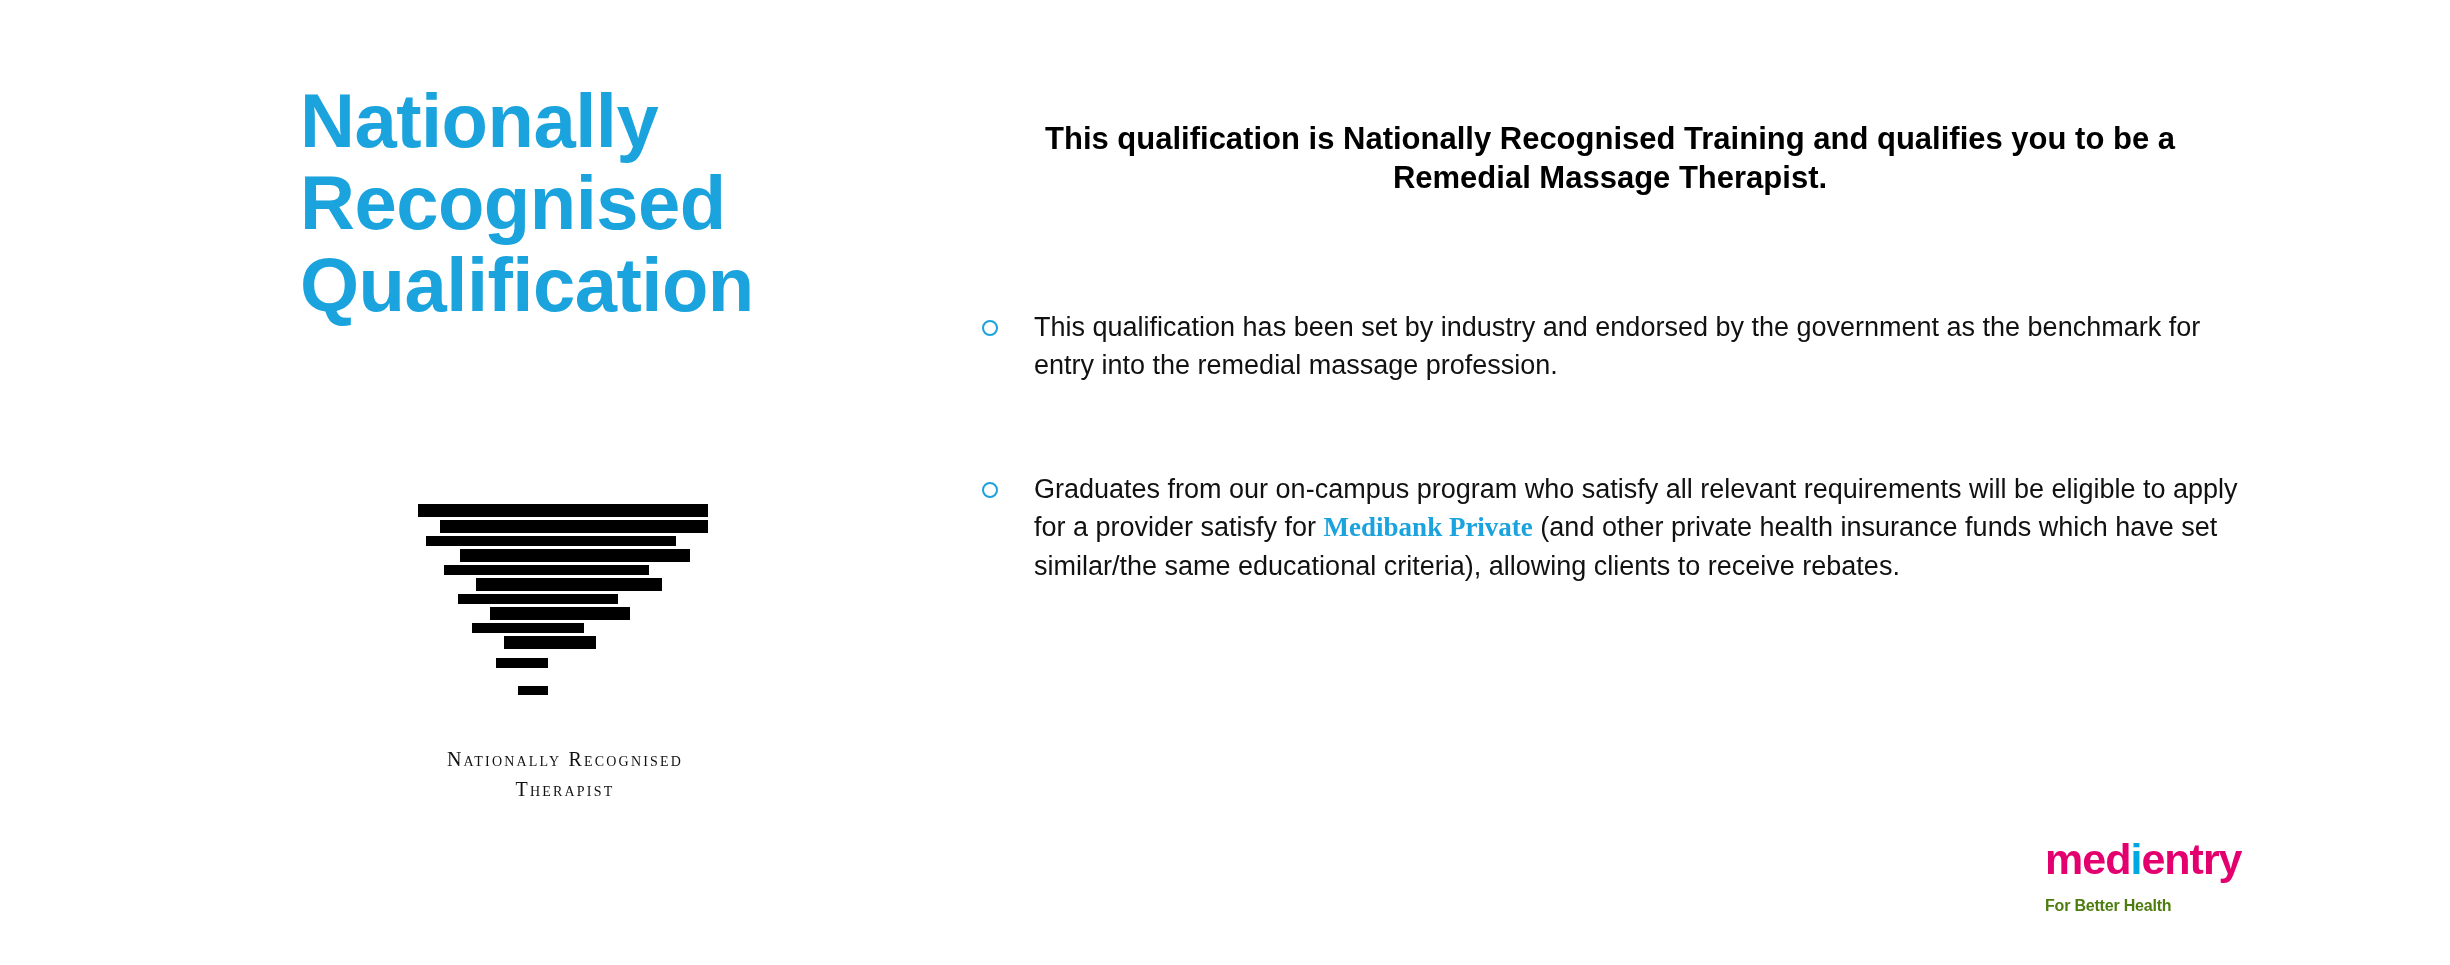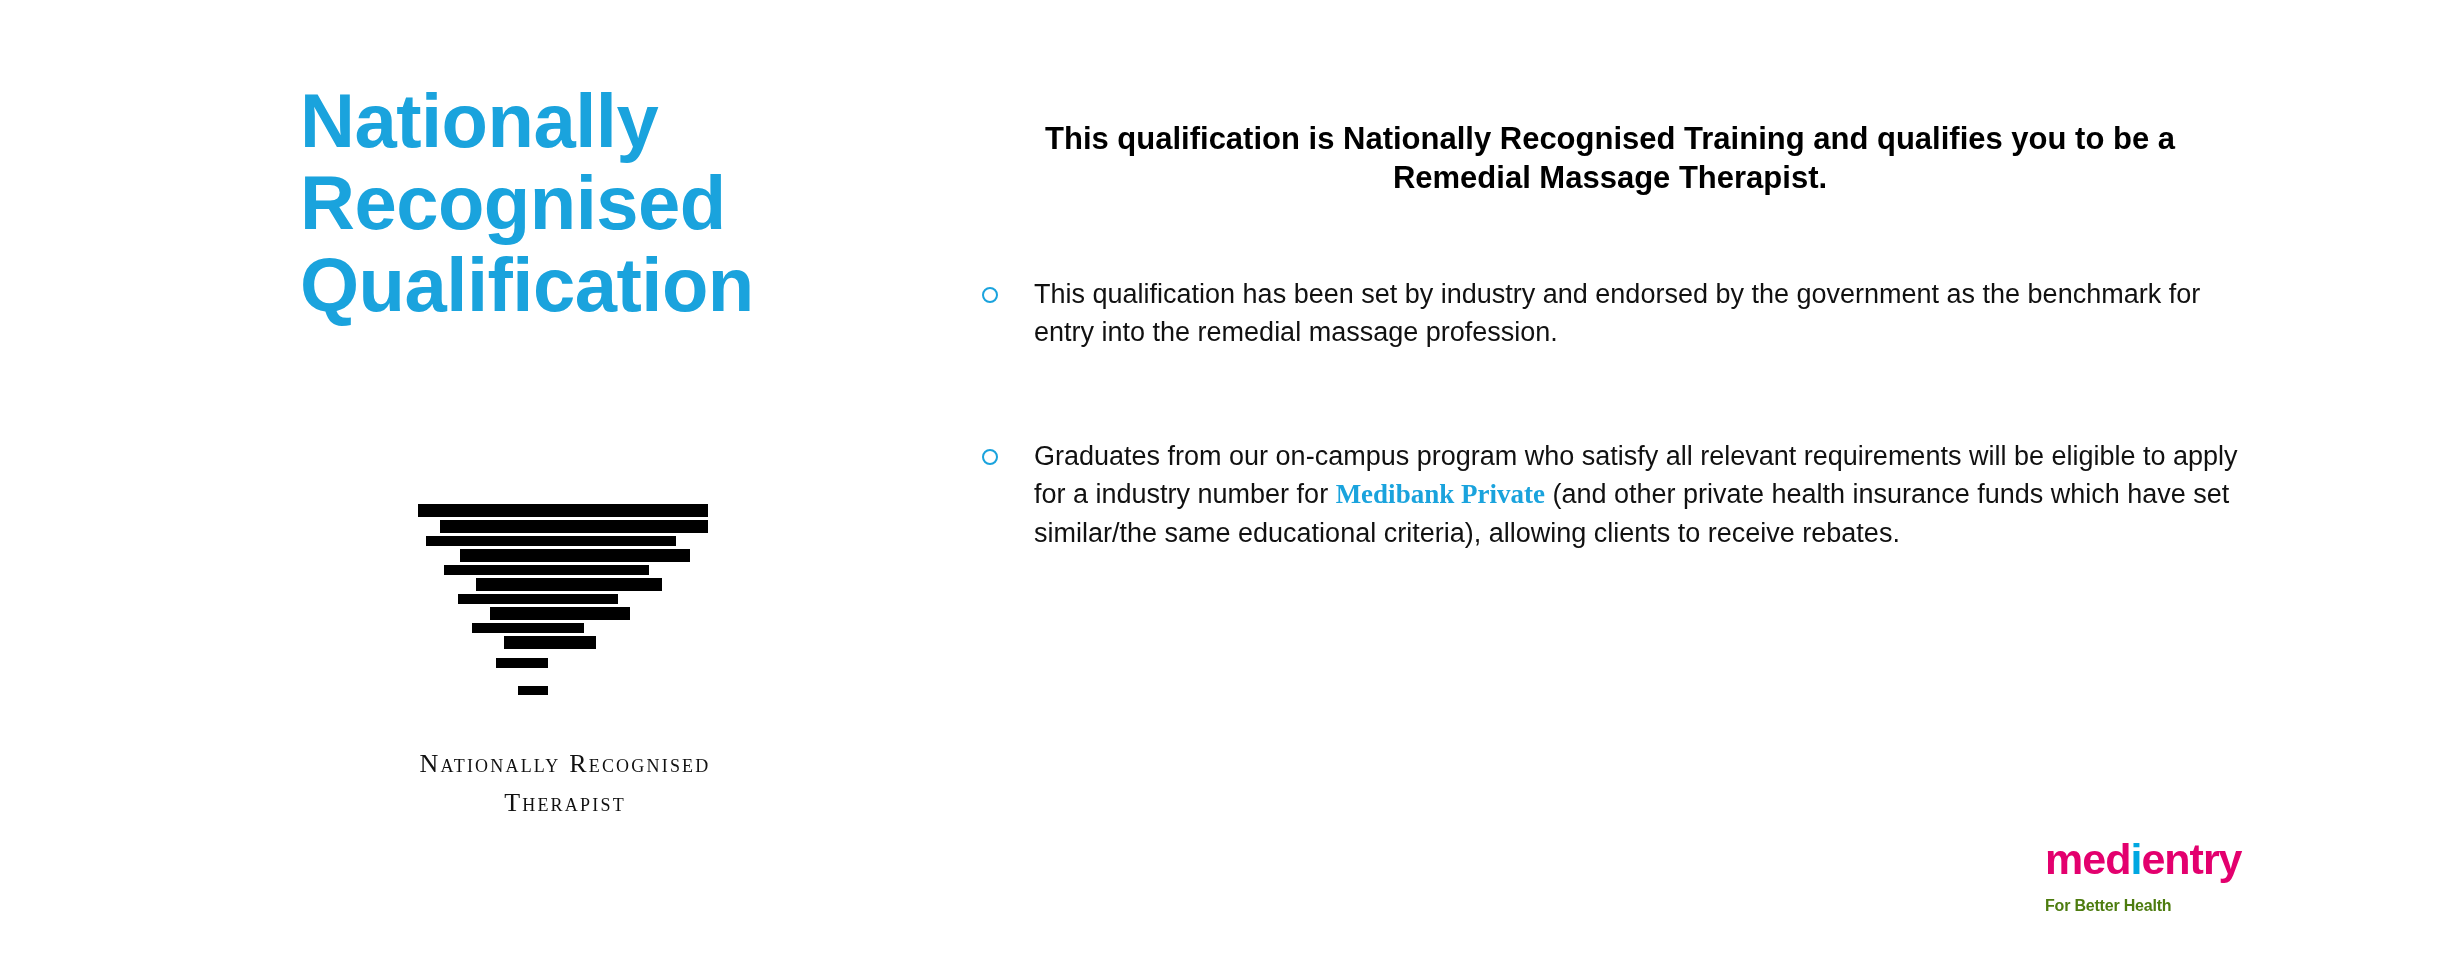--- a/index.html
+++ b/index.html
@@ -55,21 +55,21 @@
     margin: 0 auto;
   }
   .nrt-mark i {
     position: absolute;
     display: block;
     background: #000000;
   }
   .nrt-text {
     margin-top: 14px;
     font-family: "Liberation Serif", serif;
-    font-size: 26px;
+    font-size: 20px;
     letter-spacing: 2.2px;
     line-height: 1.5;
     color: #111111;
     font-variant: small-caps;
   }
   .nrt-text span { display: block; }
 
   
   .right-col {
     position: absolute;
@@ -96,21 +96,21 @@
     display: flex;
     align-items: center;
     justify-content: center;
     font-size: 27px;
     color: #111111;
     background: #ffffff;
     box-sizing: border-box;
   }
 
   .bullets {
-    margin-top: 77px;
+    margin-top: 110px;
     padding-left: 22px;
   }
   .bullet {
     display: flex;
     align-items: flex-start;
     margin-bottom: 86px;
   }
   .bullet-marker {
     flex: 0 0 auto;
     width: 16px;
@@ -199,21 +199,21 @@
 
     <div class="bullets">
 
       <div class="bullet">
         <span class="bullet-marker"></span>
         <div class="bullet-text">This qualification has been set by industry and endorsed by the government as the benchmark for entry into the remedial massage profession.</div>
       </div>
 
       <div class="bullet">
         <span class="bullet-marker"></span>
-        <div class="bullet-text"><span>Graduates from our on-campus program who satisfy all relevant requirements will be eligible to apply for a industry number for </span><span class="brand-inline">Medibank Private</span><span> (and other private health insurance funds which have set similar/the same educational criteria), allowing clients to receive rebates.</span></div>
+        <div class="bullet-text"><span>Graduates from our on-campus program who satisfy all relevant requirements will be eligible to apply for a provider satisfy for </span><span class="brand-inline">Medibank Private</span><span> (and other private health insurance funds which have set similar/the same educational criteria), allowing clients to receive rebates.</span></div>
       </div>
 
     </div>
   </div>
 
   <div class="medibank">
     <div class="medibank-word"><span>med</span><span class="mb-blue">i</span><span>entry</span></div>
     <div class="medibank-tag">For Better Health</div>
   </div>
 

